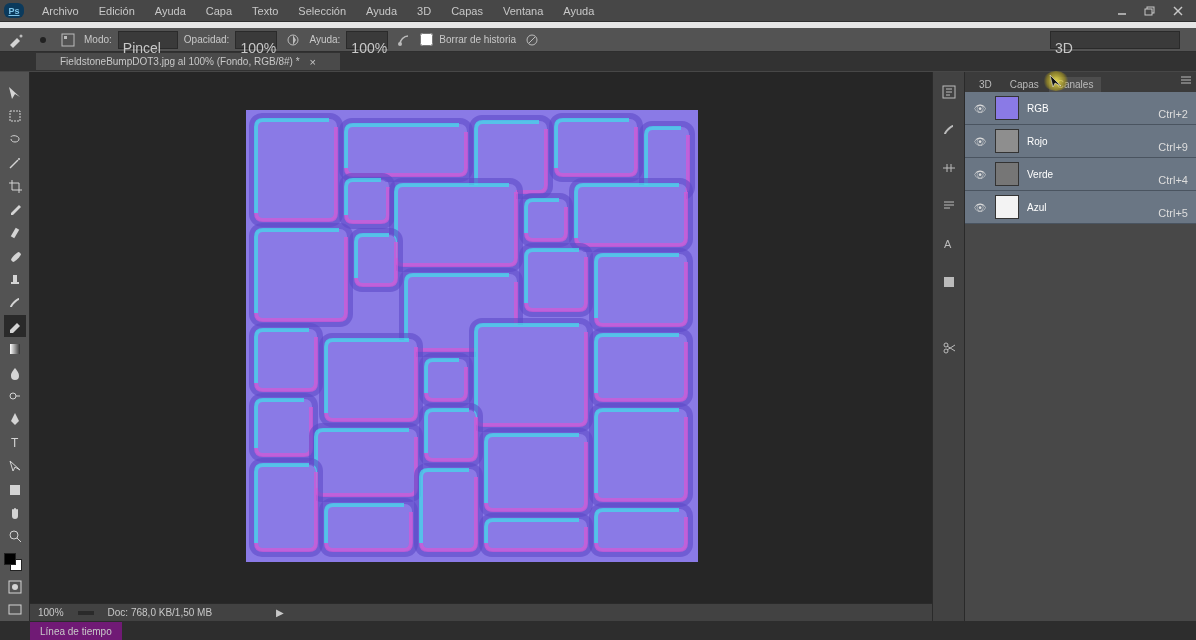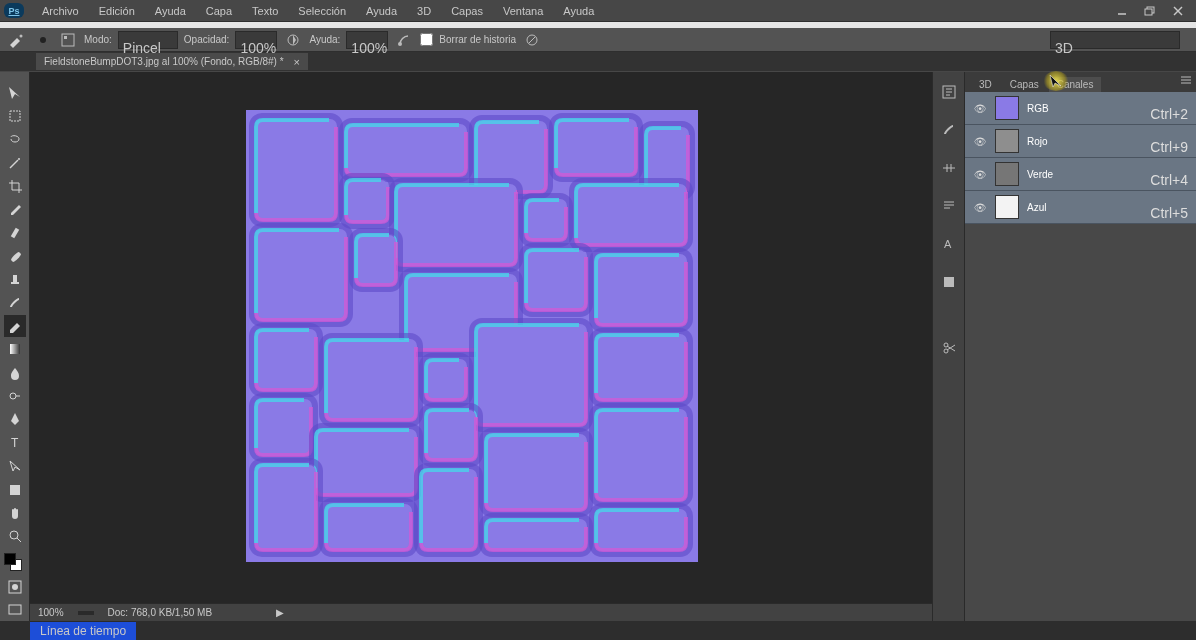--- a/index.html
+++ b/index.html
@@ -77,21 +77,21 @@
 .tabbar {
   height: 19px;
   background: #323232;
   display: flex;
   align-items: center;
   padding-left: 36px;
   font-size: 10px;
 }
 .doc-tab {
   background: #4a4a4a;
-  padding: 2px 8px;
+  padding: 2px 24px;
   height: 17px;
   display: flex;
   align-items: center;
   gap: 6px;
 }
 .doc-tab .x { font-size: 11px; margin-left: 4px; }
 .workspace {
   position: absolute;
   left: 0; right: 0;
   top: 72px; bottom: 19px;
@@ -178,40 +178,40 @@
   align-items: center;
   padding: 0 8px;
   gap: 8px;
   background: #5f6b78;
   border-bottom: 1px solid #4a5460;
   font-size: 10px;
 }
 .channel.sel { background: #6a7684; color: #fff; }
 .channel .eye { width:14px; text-align:center; color:#dcdcdc; }
 .channel .thumb { width: 24px; height: 24px; border:1px solid #333; }
-.channel .sc { margin-left: auto; font-size: 14px; color:#ddd;margin-top:12px; }
+.channel .sc { margin-left: auto; font-size: 11px; color:#ddd;margin-top:12px; }
 .statusbar {
   position: absolute;
   left: 30px; right: 264px; bottom: 19px;
   height: 18px;
   background: #424242;
   display: flex;
   align-items: center;
   padding: 0 8px;
   font-size: 10px;
   gap: 14px;
   border-top: 1px solid #2a2a2a;
 }
 .bottom-tab {
   position: absolute;
   left: 30px; bottom: 0;
   height: 19px;
-  background: #1d4ed8;
+  background: #701a75;
   padding: 2px 10px;
-  font-size: 12px;
+  font-size: 10px;
   display:flex; align-items:center;
   border-top: 1px solid #2a2a2a;
 }
 .docbar {
   position: absolute;
   left: 0; bottom: 0;
   width: 100%;
   height: 19px;
   background: #2d2d2d;
 }

